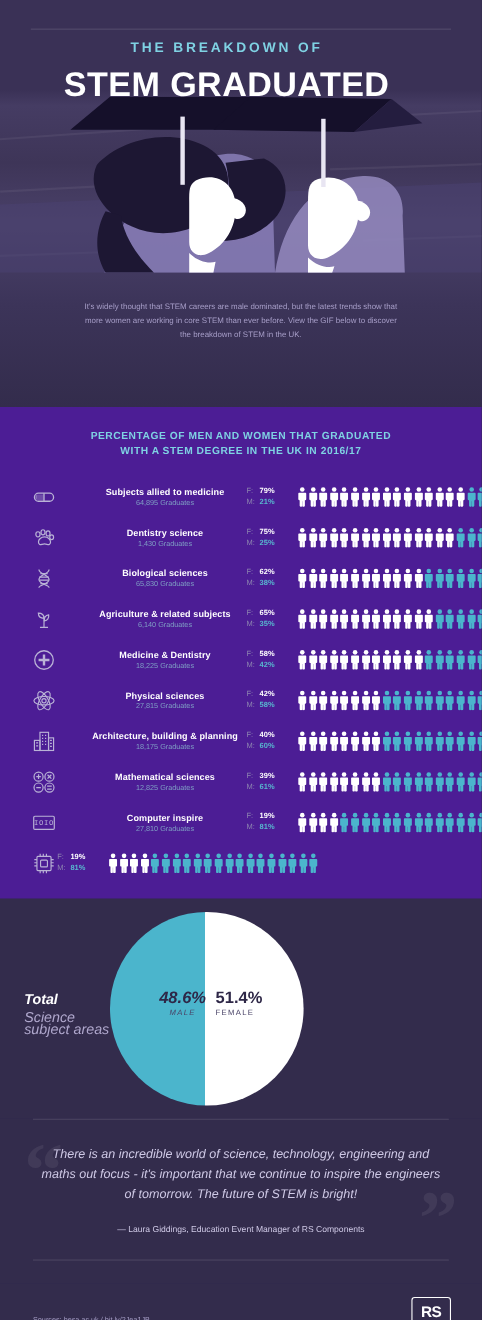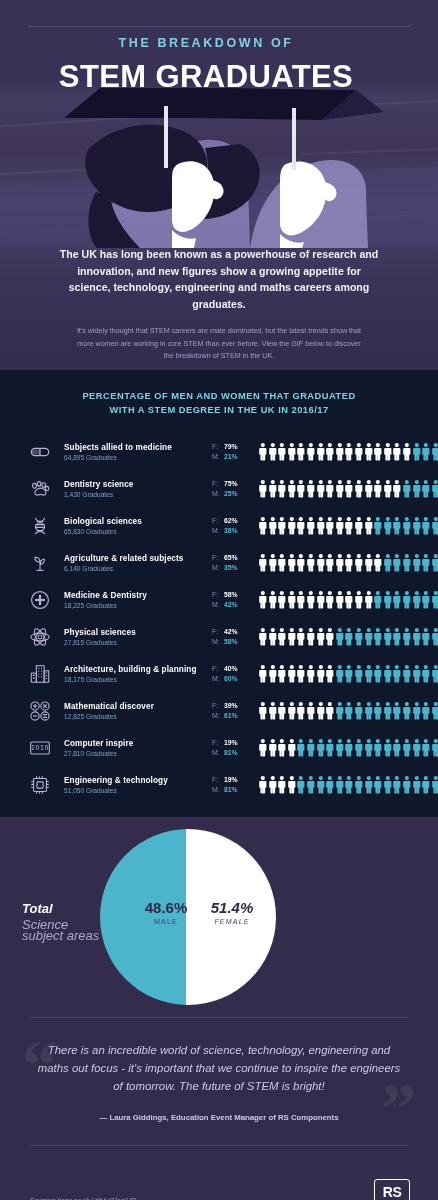--- a/index.html
+++ b/index.html
@@ -28,63 +28,63 @@
 
   .hero-txt{ position:absolute; left:0; top:0; width:412px; text-align:center; z-index:6;}
   .kicker{ margin-top:36px; font-size:12.5px; letter-spacing:2.6px; color:#7fd2e3; font-weight:700; }
   .title{ margin-top:9px; font-size:31px; font-weight:800; letter-spacing:.4px; color:#fff; }
 
   
   .illus{ position:absolute; left:0; top:88px; width:438px; height:160px; z-index:4; }
 
   .intro{ position:absolute; left:0; top:246px; width:438px; text-align:center; z-index:7; padding:0 58px; }
   .intro p.big{ font-size:10.6px; line-height:16.5px; font-weight:700; color:#f3f1fa; }
-  .intro p.small{ margin-top:13px; font-size:7.2px; line-height:12.5px; color:#a79ec8; padding:0 14px;}
+  .intro p.small{ margin-top:27px; font-size:7.2px; line-height:12.5px; color:#a79ec8; padding:0 14px;}
 
   
-  .chartsec{ position:relative; width:438px; background:#0f172a; padding-top:20px; padding-bottom:14px; }
+  .chartsec{ position:relative; width:438px; background:#4c1d95; padding-top:20px; padding-bottom:14px; }
   .sechead{ text-align:center; font-size:9.3px; font-weight:800; letter-spacing:.5px; color:#7fd2e3; line-height:13.5px; }
 
   .rows{ margin-top:16px; }
   .row{ position:relative; height:37px; display:flex; align-items:center; padding-left:28px; }
   .ico{ width:24px; height:24px; flex:0 0 24px; color:#b9b2d6; display:flex; align-items:center; justify-content:center;}
   .ico svg{ display:block; }
-  .labels{ flex:0 0 148px; margin-left:12px; }
+  .labels{ flex:0 0 148px; margin-left:24px;text-align:center; }
   .subj{ font-size:8.2px; font-weight:800; color:#ffffff; letter-spacing:.1px; white-space:nowrap;}
   .grads{ margin-top:2px; font-size:6.6px; color:#7f9ec4; }
   .pcts{ flex:0 0 46px; font-size:6.8px; line-height:9.5px; }
   .pline{ display:flex; gap:5px; }
   .pk{ color:#8d85b0; width:7px; }
   .pv-f{ color:#ffffff; font-weight:800; }
   .pv-m{ color:#58b6cf; font-weight:800; }
   .people{ flex:1; display:flex; gap:0px; align-items:center; }
   .p{ width:9.6px; height:19px; flex:0 0 9.6px; }
 
   
   .piesec{ position:relative; width:438px; height:200px; background:#332c4c; }
   .pie{ position:absolute; left:100px; top:12px; width:176px; height:176px; border-radius:50%;
         background:linear-gradient(90deg,#4bb5cc 0 49%, #ffffff 49% 100%); }
-  .pct-male{ position:absolute; left:130px; top:82px; width:72px; text-align:center; color:#2e2747;}
-  .pct-female{ position:absolute; left:196px; top:82px; width:72px; text-align:center; color:#2e2747;font-style:italic;}
+  .pct-male{ position:absolute; left:130px; top:82px; width:72px; text-align:center; color:#2e2747;font-style:italic;}
+  .pct-female{ position:absolute; left:196px; top:82px; width:72px; color:#2e2747;}
   .pct-male .n,.pct-female .n{ font-size:15px; font-weight:800; }
   .pct-male .l,.pct-female .l{ font-size:7px; letter-spacing:1.2px; margin-top:2px; color:#4a4468;}
   .totbox{ position:absolute; left:22px; top:84px; width:78px;font-style:italic; }
   .totbox .t{ font-size:13px; font-weight:800; color:#fff;}
   .totbox .st{ margin-top:3px; font-size:13px; line-height:11px; color:#b0a8cd;}
   .pieside{ position:absolute; left:284px; top:44px; width:132px; font-size:8.1px; line-height:13.5px; color:#ded9ef;}
 
   
   .quotesec{ position:relative; width:438px; height:150px; background:#332c4c; }
   .qline{ position:absolute; left:30px; top:0; width:378px; height:1px; background:rgba(255,255,255,.12);}
   .qmark{ position:absolute; font-size:70px; font-weight:800; color:rgba(255,255,255,.07); font-family:"Liberation Serif",serif;}
   .qm-l{ left:22px; top:8px; }
   .qm-r{ right:22px; top:52px; }
   .quote{ position:absolute; left:36px; top:24px; width:366px; text-align:center;
           font-size:11.4px; line-height:18px; font-style:italic; color:#cfc9e6; }
-  .attrib{ position:absolute; left:36px; top:96px; width:366px; text-align:center; font-size:7.8px; color:#cfc9e6;font-weight:bold;}
+  .attrib{ position:absolute; left:36px; top:96px; width:366px; text-align:center; font-size:7.8px; color:#cfc9e6;}
   .qline-b{ position:absolute; left:30px; top:128px; width:378px; height:1px; background:rgba(255,255,255,.12);}
 
   
   .footer{ position:relative; width:438px; height:60px; background:#332c4c; }
   .sources{ position:absolute; left:30px; top:30px; font-size:6.6px; color:#a49cc4;}
   .rs{ position:absolute; right:28px; top:12px; width:36px; height:26px; border:1.6px solid #ffffff;
        border-radius:3px; display:flex; align-items:center; justify-content:center;
        font-size:14px; font-weight:800; letter-spacing:-.5px; color:#ffffff; }
 </style>
 </head>
@@ -118,25 +118,24 @@
       <path d="M100 0 L232 0 L196 30 L64 30 Z" fill="#15102a"></path>
       <path d="M232 0 L260 22 L196 30 Z" fill="#241d3f"></path>
       <rect x="164" y="18" width="4" height="62" fill="#e8e5f2"></rect>
       <path d="M228 0 L356 2 L322 32 L194 30 Z" fill="#15102a"></path>
       <path d="M356 2 L384 24 L322 32 Z" fill="#241d3f"></path>
       <rect x="292" y="20" width="4" height="62" fill="#e8e5f2"></rect>
     </svg>
 
     <div class="hero-txt">
       <div class="kicker">THE BREAKDOWN OF</div>
-      <div class="title">STEM GRADUATES</div>
+      <div class="title">STEM GRADUATED</div>
     </div>
 
     <div class="intro">
-      <p class="big">The UK has long been known as a powerhouse of research and innovation, and new figures show a growing appetite for science, technology, engineering and maths careers among graduates.</p>
       <p class="small">It's widely thought that STEM careers are male dominated, but the latest trends show that more women are working in core STEM than ever before. View the GIF below to discover the breakdown of STEM in the UK.</p>
     </div>
   </div>
 
   <div class="chartsec">
     <div class="sechead">
       <div>PERCENTAGE OF MEN AND WOMEN THAT GRADUATED</div>
       <div>WITH A STEM DEGREE IN THE UK IN 2016/17</div>
     </div>
     <div class="rows" id="rows">
@@ -887,21 +886,21 @@
               <circle cx="17.4" cy="6.6" r="4.5"></circle>
               <circle cx="6.6" cy="17.4" r="4.5"></circle>
               <circle cx="17.4" cy="17.4" r="4.5"></circle>
               <path d="M6.6 4.3v4.6M4.3 6.6h4.6"></path>
               <path d="M15.5 4.7l3.8 3.8M19.3 4.7l-3.8 3.8"></path>
               <path d="M4.3 17.4h4.6"></path>
               <path d="M15.1 15.9h4.6M15.1 18.9h4.6"></path>
             </svg>
           </div>
           <div class="labels">
-            <div class="subj">Mathematical discover</div>
+            <div class="subj">Mathematical sciences</div>
             <div class="grads">12,825 Graduates</div>
           </div>
           <div class="pcts">
             <div class="pline">
               <span class="pk">F:</span>
               <span class="pv-f">39%</span>
             </div>
             <div class="pline">
               <span class="pk">M:</span>
               <span class="pv-m">61%</span>
@@ -1094,24 +1093,20 @@
             </svg>
           </div>
         </div>
         <div class="row">
           <div class="ico">
             <svg width="22" height="22" viewBox="0 0 24 24" fill="none" stroke="currentColor" stroke-width="1.15">
               <rect x="5" y="5" width="14" height="14" rx="1"></rect>
               <rect x="8.6" y="8.6" width="6.8" height="6.8" rx="1"></rect>
               <path d="M8.2 5V2.4M11.3 5V2.4M14.4 5V2.4M8.2 21.6V19M11.3 21.6V19M14.4 21.6V19M5 8.2H2.4M5 11.3H2.4M5 14.4H2.4M21.6 8.2H19M21.6 11.3H19M21.6 14.4H19"></path>
             </svg>
-          </div>
-          <div class="labels">
-            <div class="subj">Engineering &amp; technology</div>
-            <div class="grads">51,050 Graduates</div>
           </div>
           <div class="pcts">
             <div class="pline">
               <span class="pk">F:</span>
               <span class="pv-f">19%</span>
             </div>
             <div class="pline">
               <span class="pk">M:</span>
               <span class="pv-m">81%</span>
             </div>

